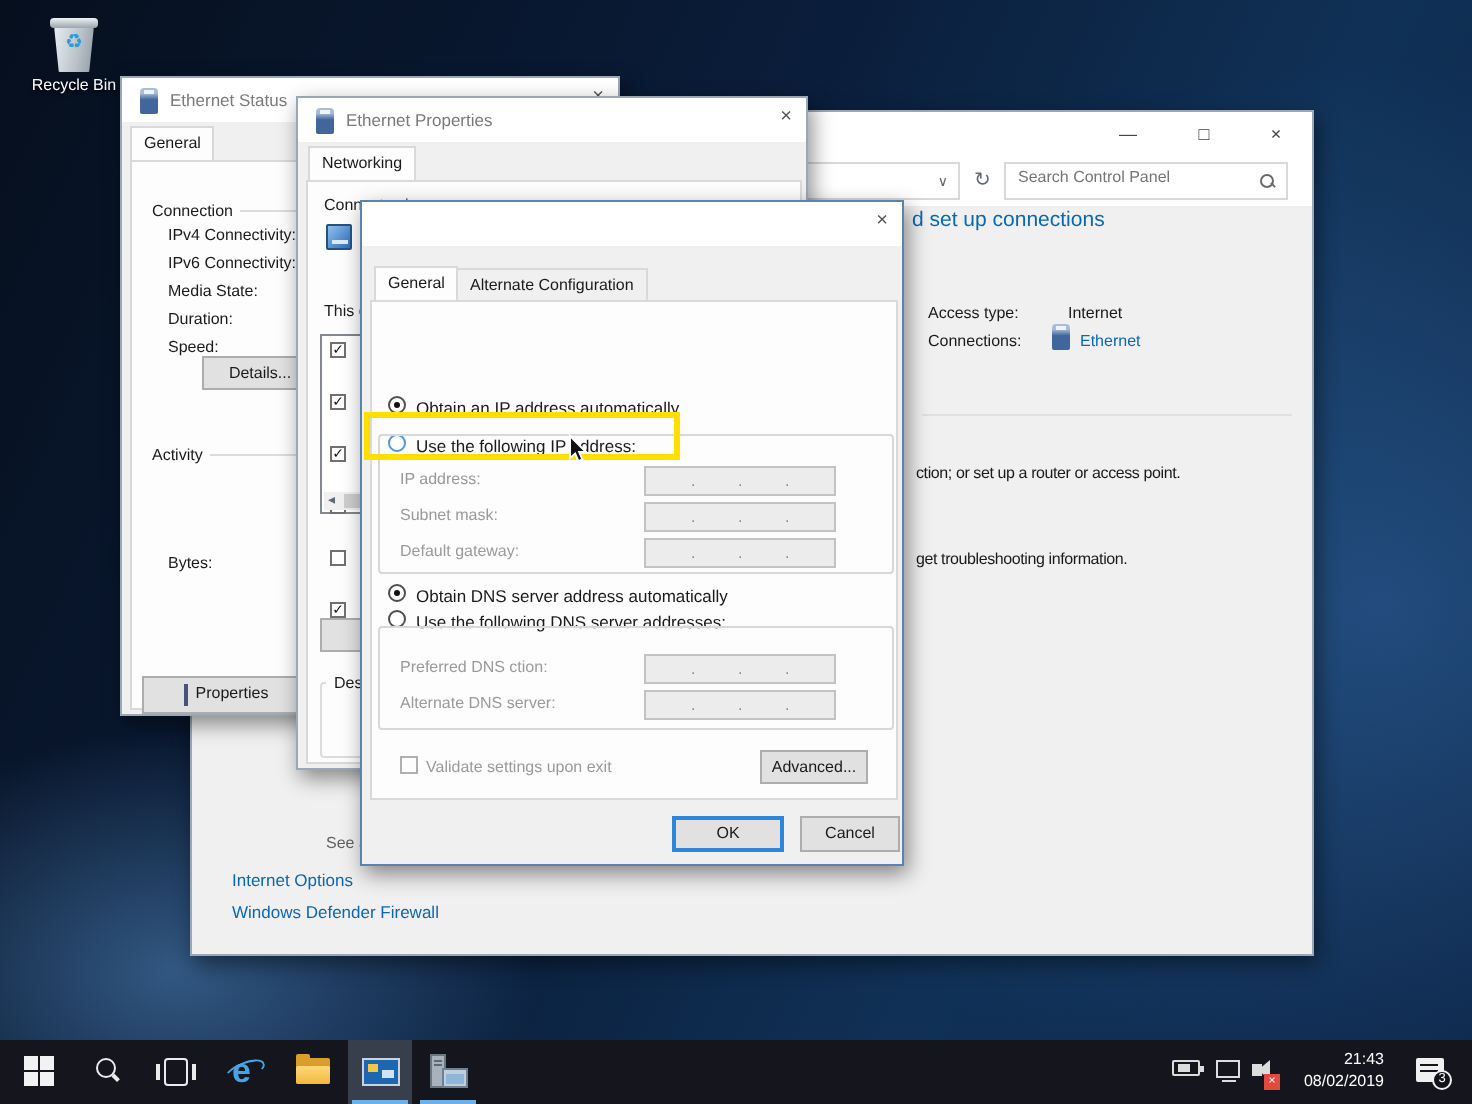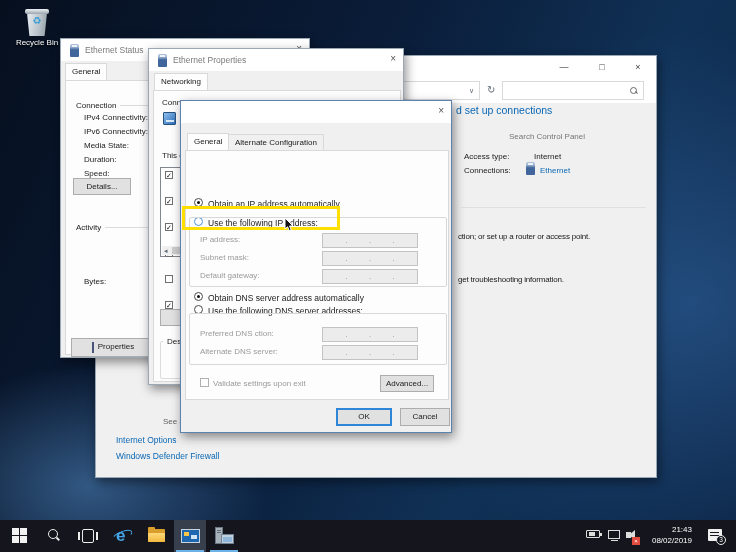--- a/index.html
+++ b/index.html
@@ -63,21 +63,21 @@
   .listbox { position:absolute; background:#fff; border:1px solid #828790; }
   .lrow { position:absolute; left:4px; height:11px; }
   .lcb { position:absolute; width:8px; height:8px; border:1px solid #707070; background:#fff; font-size:7px; line-height:7px; color:#111; text-align:center; }
   .hscroll { position:absolute; left:1px; right:1px; bottom:1px; height:9px; background:#f0f0f0; color:#5f6a75; font-size:7px; line-height:9px; }
   .hthumb { position:absolute; left:10px; top:1px; width:40px; height:7px; background:#cdcdcd; }
 
   
   .cp-ctl { position:absolute; top:2px; width:30px; height:19px; text-align:center; font-size:9px; color:#444; line-height:19px; }
   .toolbar { position:absolute; background:#fff; }
   .searchbox { position:absolute; width:142px; height:19px; background:#fff; border:1px solid #d9d9d9; }
-  .searchbox input { position:absolute; left:6px; top:2px; width:115px; border:0; outline:0; font-size:8px; color:#777; font-family:"Liberation Sans",sans-serif; background:transparent;margin-top:48px; }
+  .searchbox input { position:absolute; left:6px; top:2px; width:115px; border:0; outline:0; font-size:8px; color:#777; font-family:"Liberation Sans",sans-serif; background:transparent; }
   .mag-s { position:absolute; right:6px; top:5px; width:7px; height:7px; }
   .mag-s:before { content:""; position:absolute; left:0; top:0; width:5px; height:5px; border:1px solid #6a6a6a; border-radius:50%; }
   .mag-s:after { content:""; position:absolute; left:5px; top:5px; width:3px; height:1px; background:#6a6a6a; transform:rotate(45deg); }
   .addrbox { position:absolute; background:#fff; border:1px solid #d9d9d9; }
   .divider { position:absolute; height:1px; background:#e0e0e0; }
 
   
   .shield { position:absolute; width:9px; height:10px; border-radius:1px 1px 4px 4px; background:conic-gradient(#f8d205 0 25%, #1f5fc4 0 50%, #f8d205 0 75%, #1f5fc4 0 100%); box-shadow:0 0 0 1px #46547a; }
 
   
@@ -181,21 +181,21 @@
   <div class="tab active" style="left:4px; top:24px;">General</div>
   <div class="page" style="left:4px; top:41px; width:242px; height:275px;">
     <div class="grp" style="left:10px; top:24px; right:10px;">
       <span class="grp-label">Connection</span>
     </div>
     <div class="lbl" style="left:18px; top:32px;">IPv4 Connectivity:</div>
     <div class="lbl" style="left:18px; top:46px;">IPv6 Connectivity:</div>
     <div class="lbl" style="left:18px; top:60px;">Media State:</div>
     <div class="lbl" style="left:18px; top:74px;">Duration:</div>
     <div class="lbl" style="left:18px; top:88px;">Speed:</div>
-    <div class="btn" style="left:7px; top:97px; width:58px; height:17px;"><span>Details...</span></div>
+    <div class="btn" style="left:35px; top:97px; width:58px; height:17px;"><span>Details...</span></div>
     <div class="grp" style="left:10px; top:146px; right:10px;">
       <span class="grp-label">Activity</span>
     </div>
     <div class="lbl" style="left:18px; top:196px;">Bytes:</div>
     <div class="btn" style="left:5px; top:257px; width:80px; height:19px;">
       <span class="shield" style="left:5px; top:4px;"></span>
       <span style="margin-left:10px;">Properties</span>
     </div>
   </div>
 </div>

